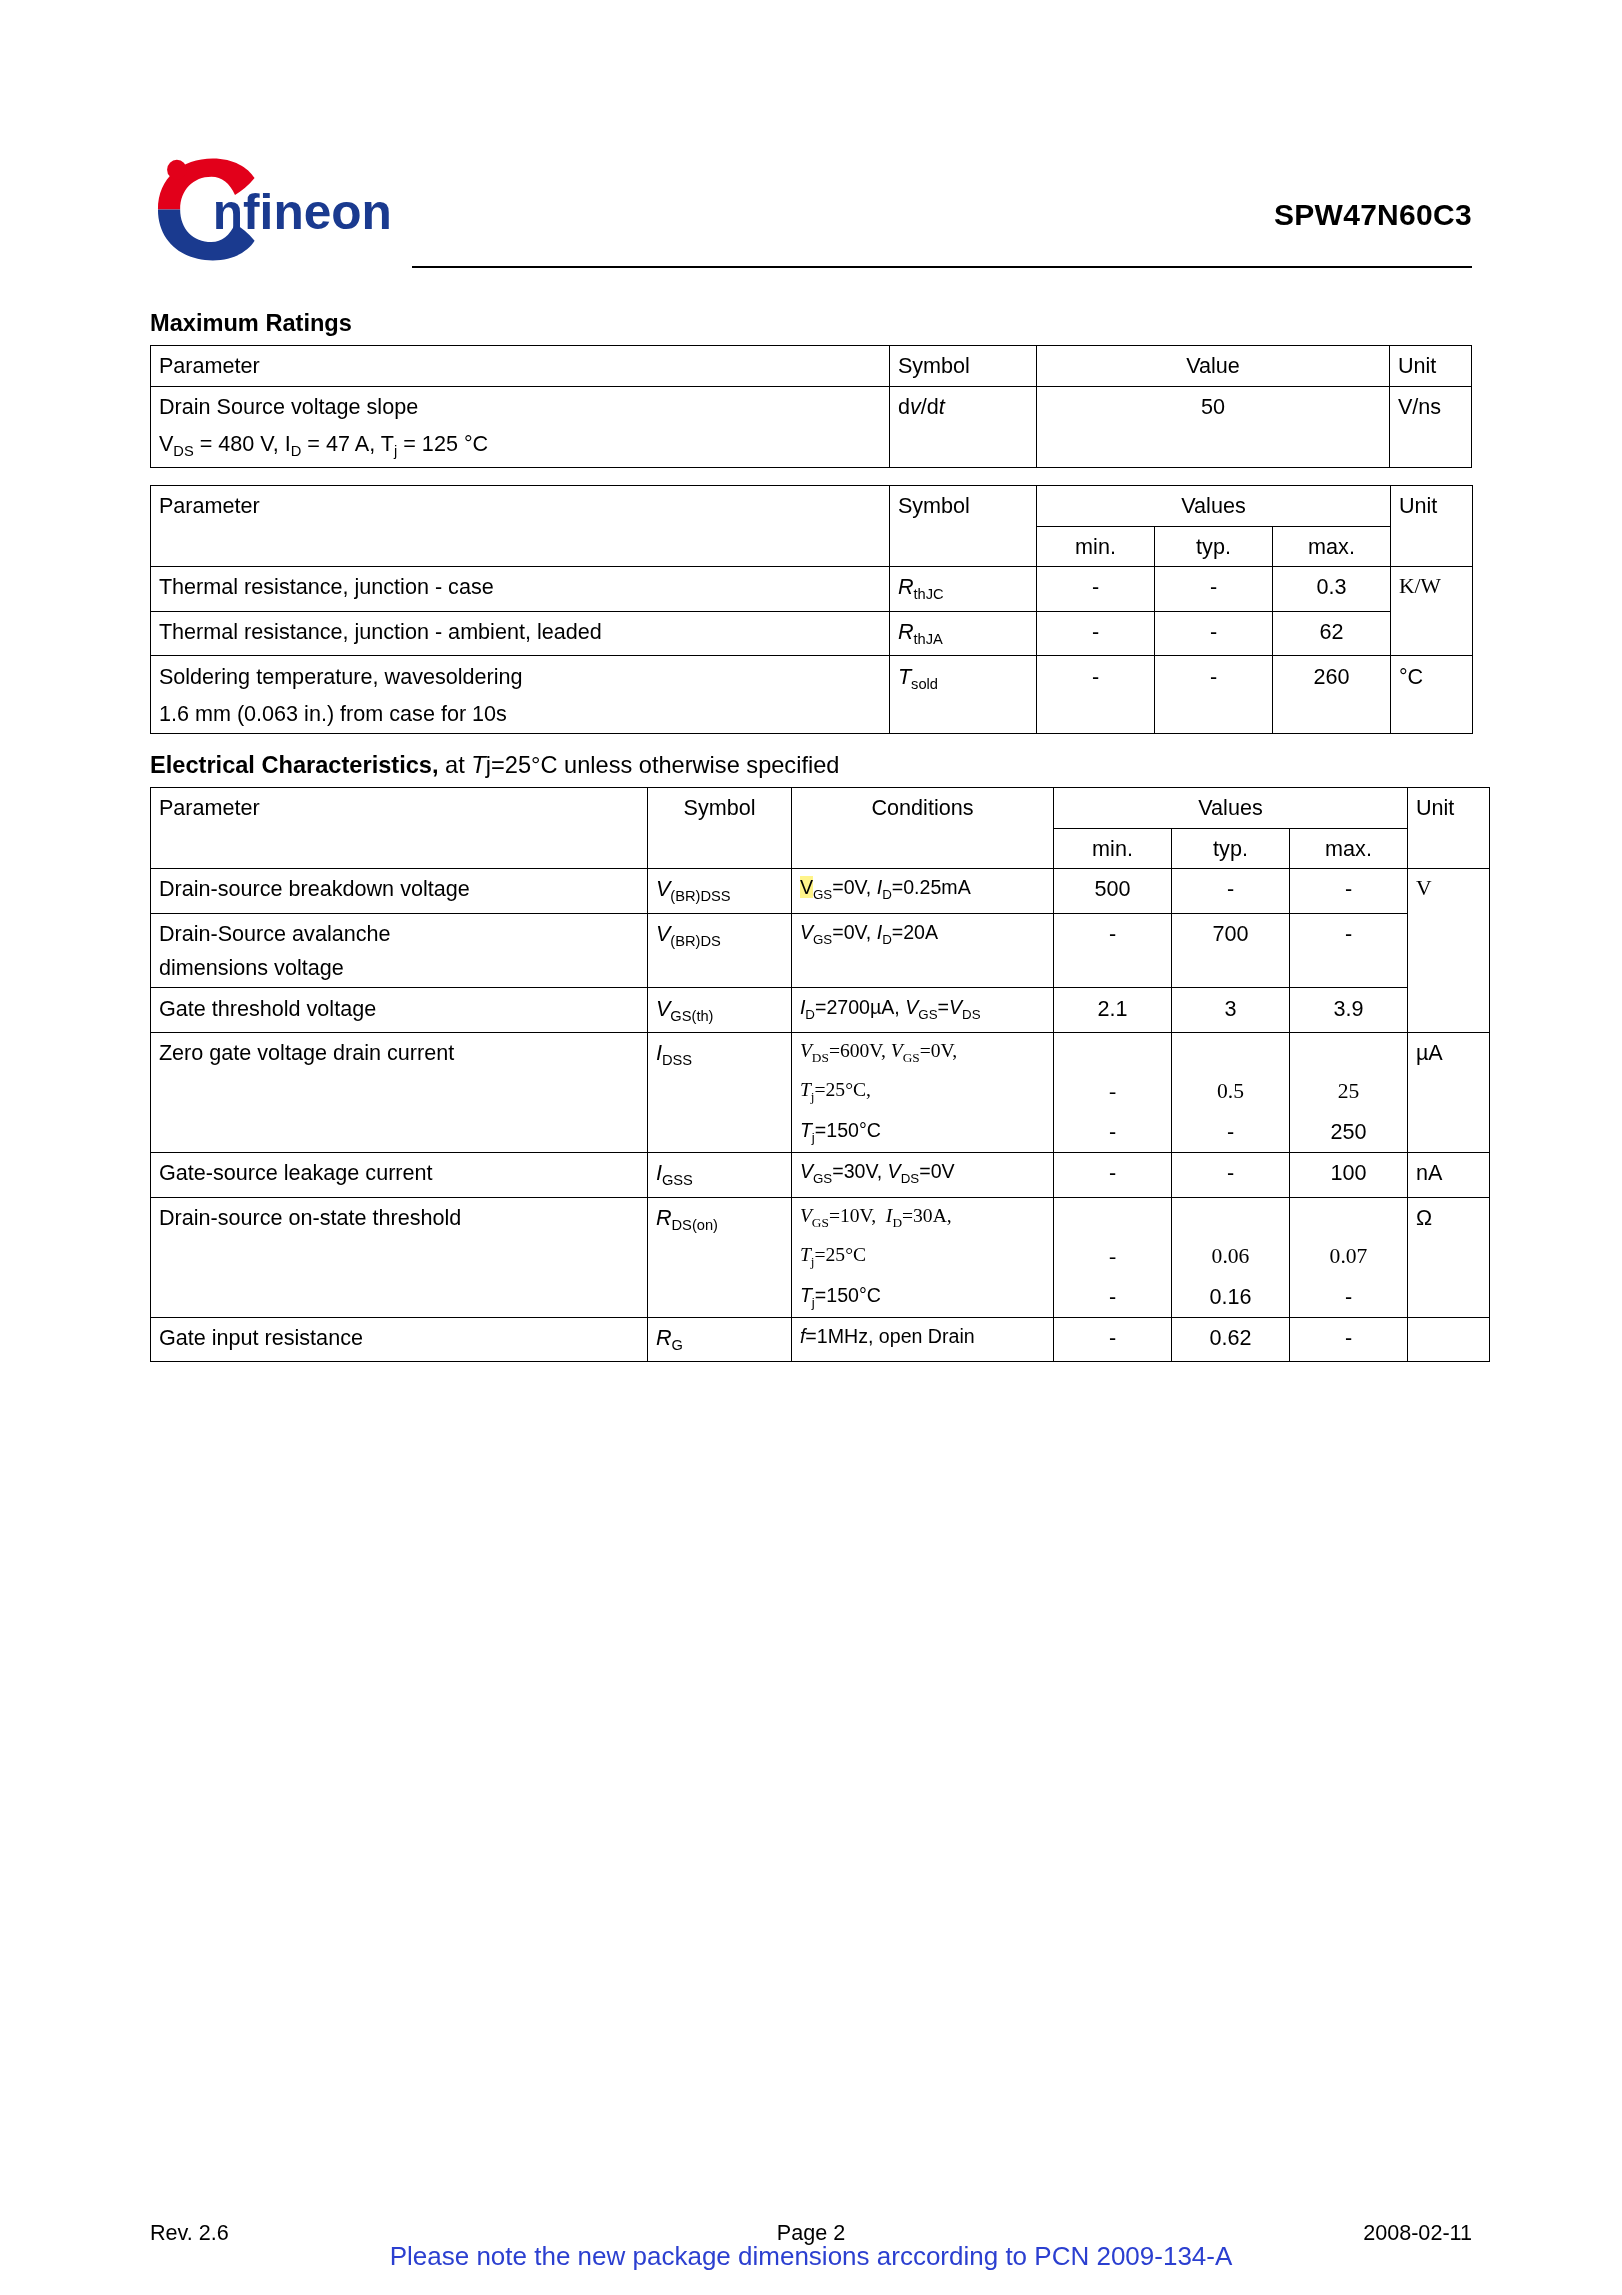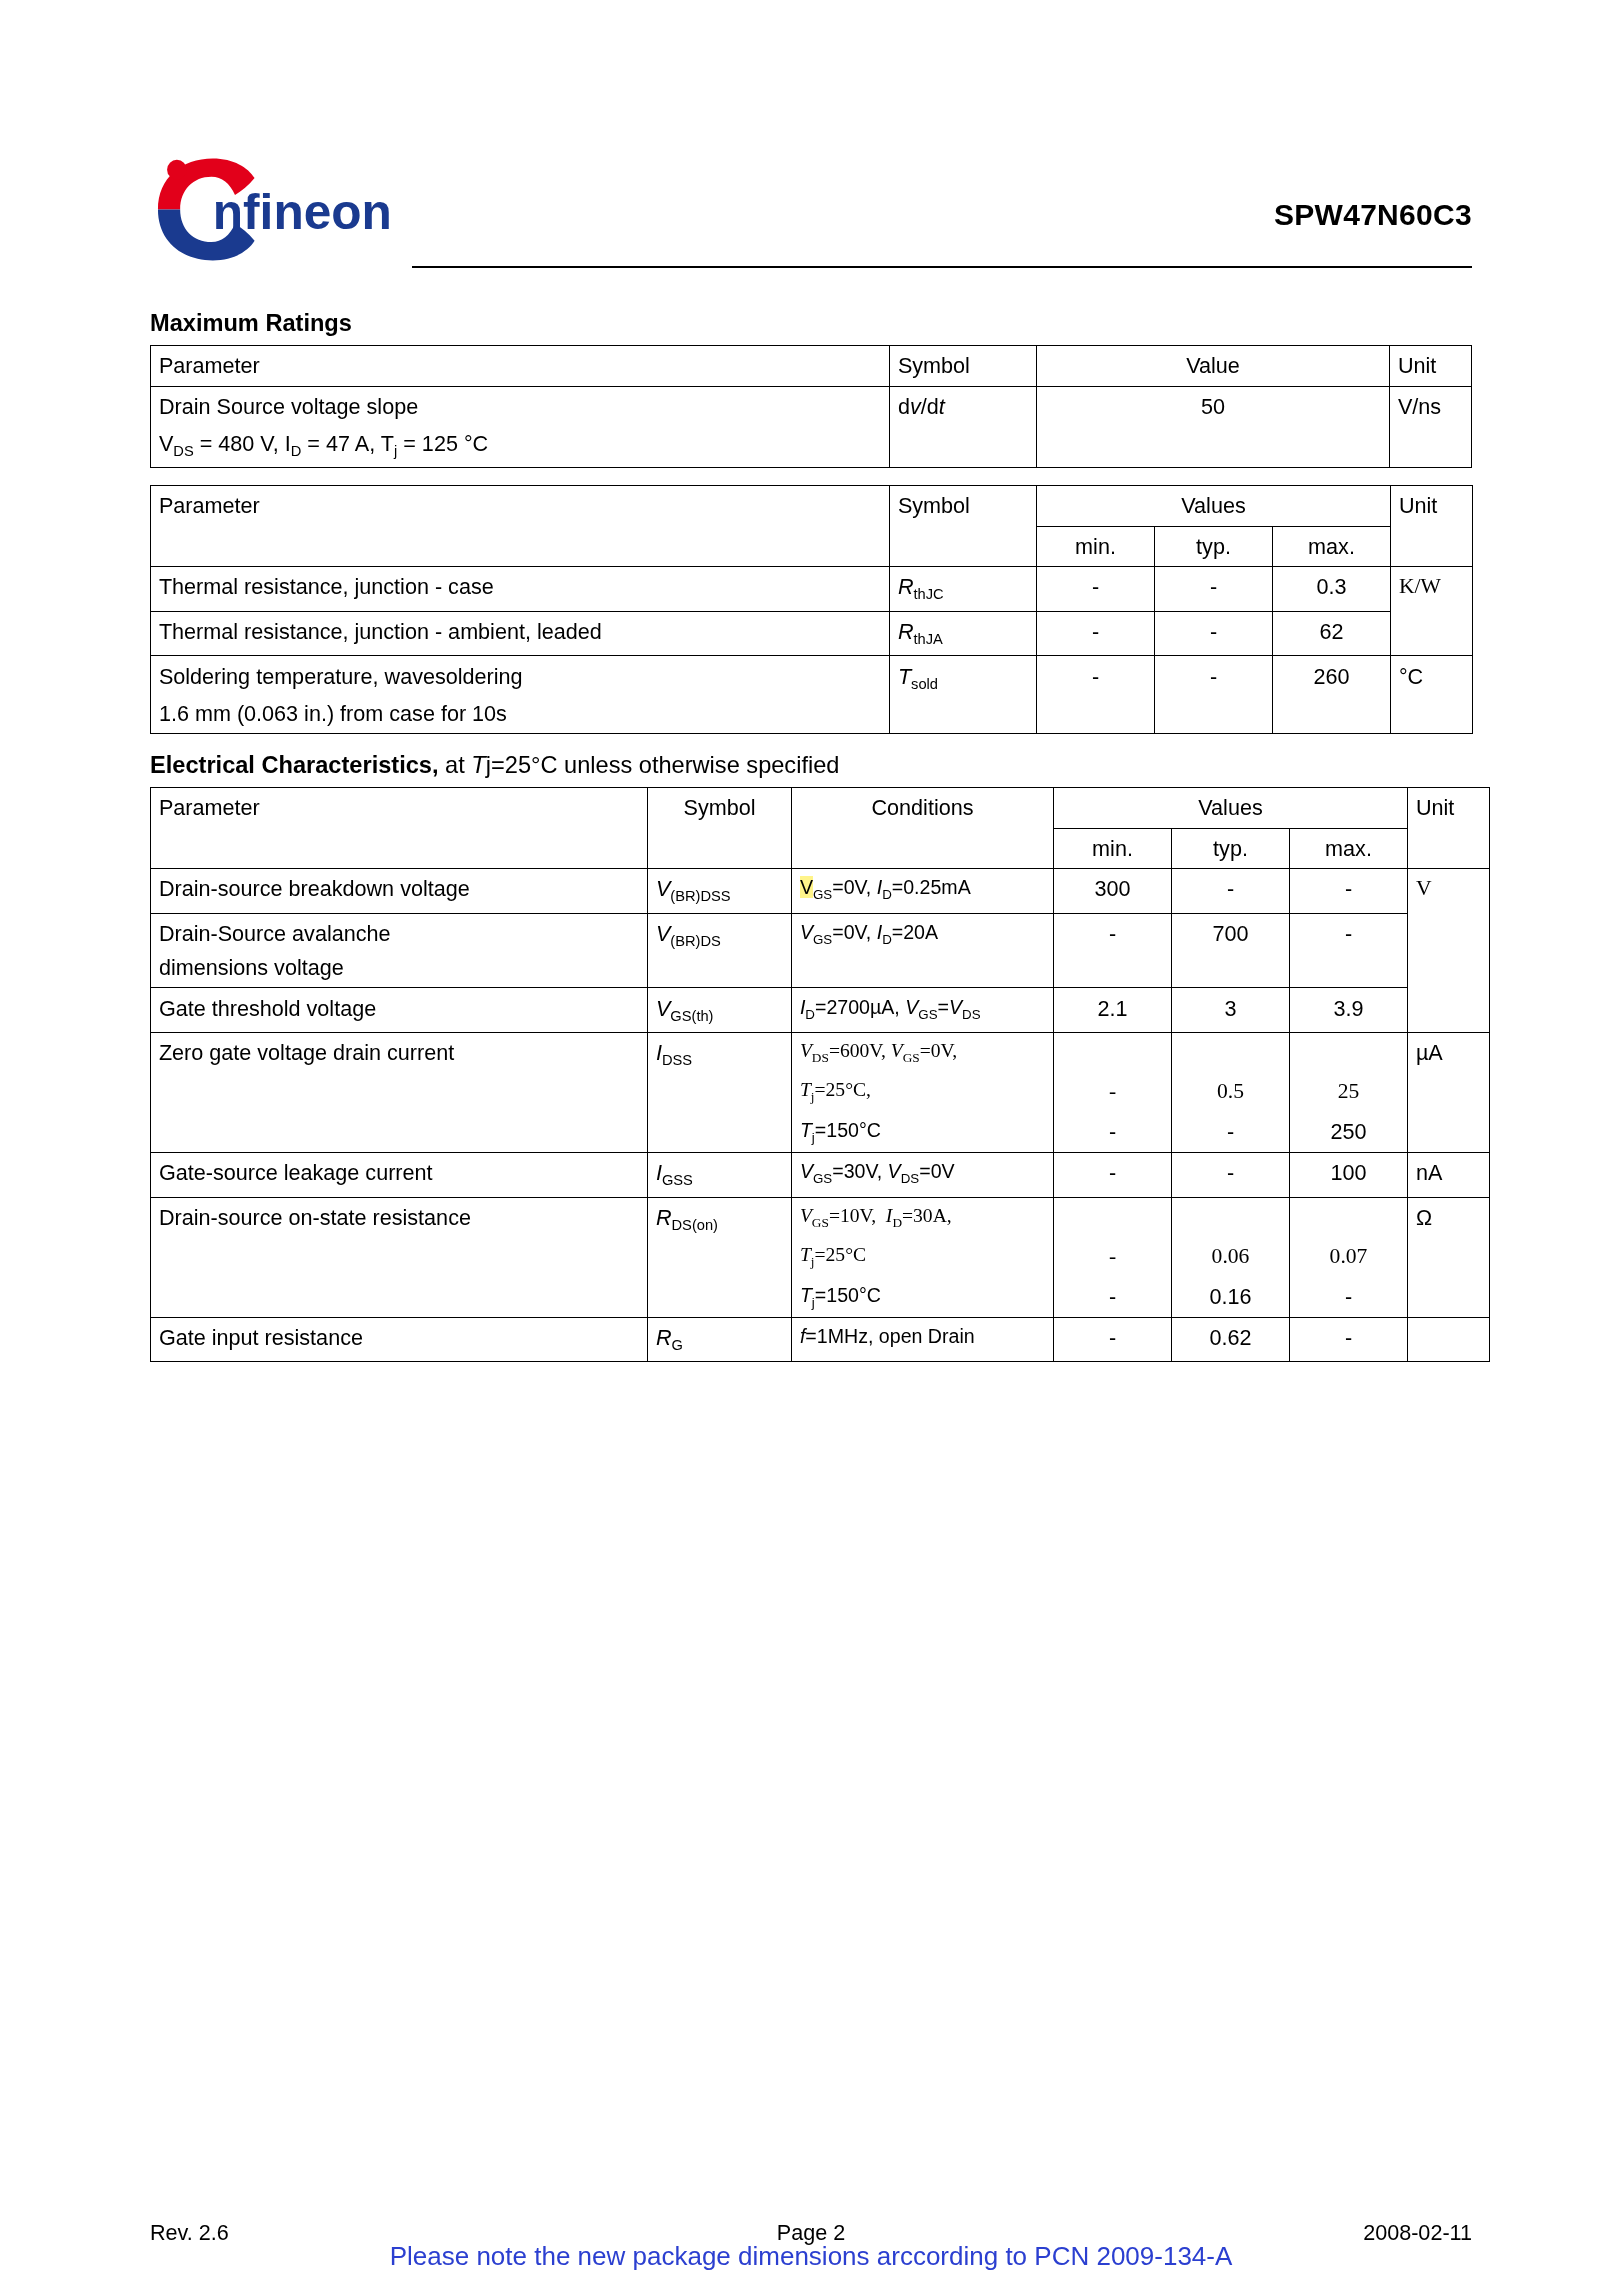--- a/index.html
+++ b/index.html
@@ -246,21 +246,21 @@
     <tr>
       <th class="c">min.</th>
       <th class="c">typ.</th>
       <th class="c">max.</th>
     </tr>
 
     <tr>
       <td>Drain-source breakdown voltage</td>
       <td><span class="it">V</span><sub>(BR)DSS</sub></td>
       <td class="cond"><span class="hl">V</span><sub>GS</sub>=0V, <span class="it">I</span><sub>D</sub>=0.25mA</td>
-      <td class="c">300</td>
+      <td class="c">500</td>
       <td class="c">-</td>
       <td class="c">-</td>
       <td class="nb-b">V</td>
     </tr>
 
     <tr>
       <td>
         <div>Drain-Source avalanche</div>
         <div style="height:5.2px"></div>
         <div>dimensions voltage</div>
@@ -309,21 +309,21 @@
       <td>Gate-source leakage current</td>
       <td><span class="it">I</span><sub>GSS</sub></td>
       <td class="cond"><span class="it">V</span><sub>GS</sub>=30V, <span class="it">V</span><sub>DS</sub>=0V</td>
       <td class="c">-</td>
       <td class="c">-</td>
       <td class="c">100</td>
       <td>nA</td>
     </tr>
 
     <tr>
-      <td rowspan="3">Drain-source on-state resistance</td>
+      <td rowspan="3">Drain-source on-state threshold</td>
       <td rowspan="3"><span class="it">R</span><sub>DS(on)</sub></td>
       <td class="cond nb-b"><span class="it">V</span><sub>GS</sub>=10V,&nbsp; <span class="it">I</span><sub>D</sub>=30A,</td>
       <td class="c nb-b"></td>
       <td class="c nb-b"></td>
       <td class="c nb-b"></td>
       <td rowspan="3">Ω</td>
     </tr>
     <tr>
       <td class="cond nb-t nb-b"><span class="it">T</span><sub>j</sub>=25°C</td>
       <td class="c nb-t nb-b">-</td>

